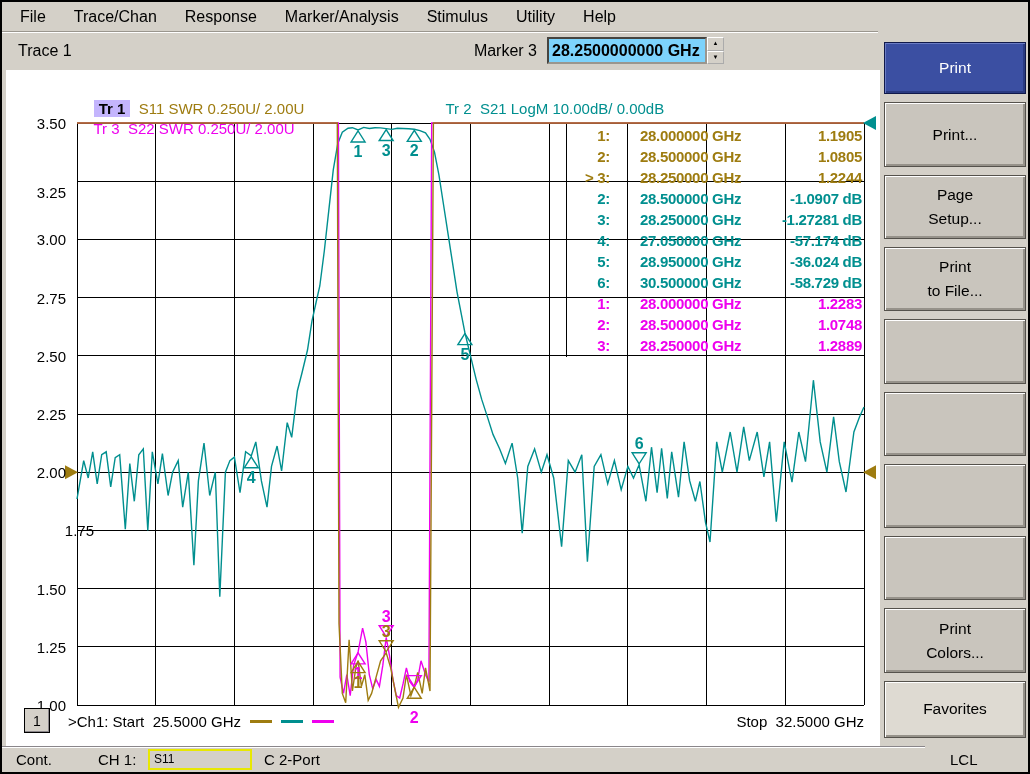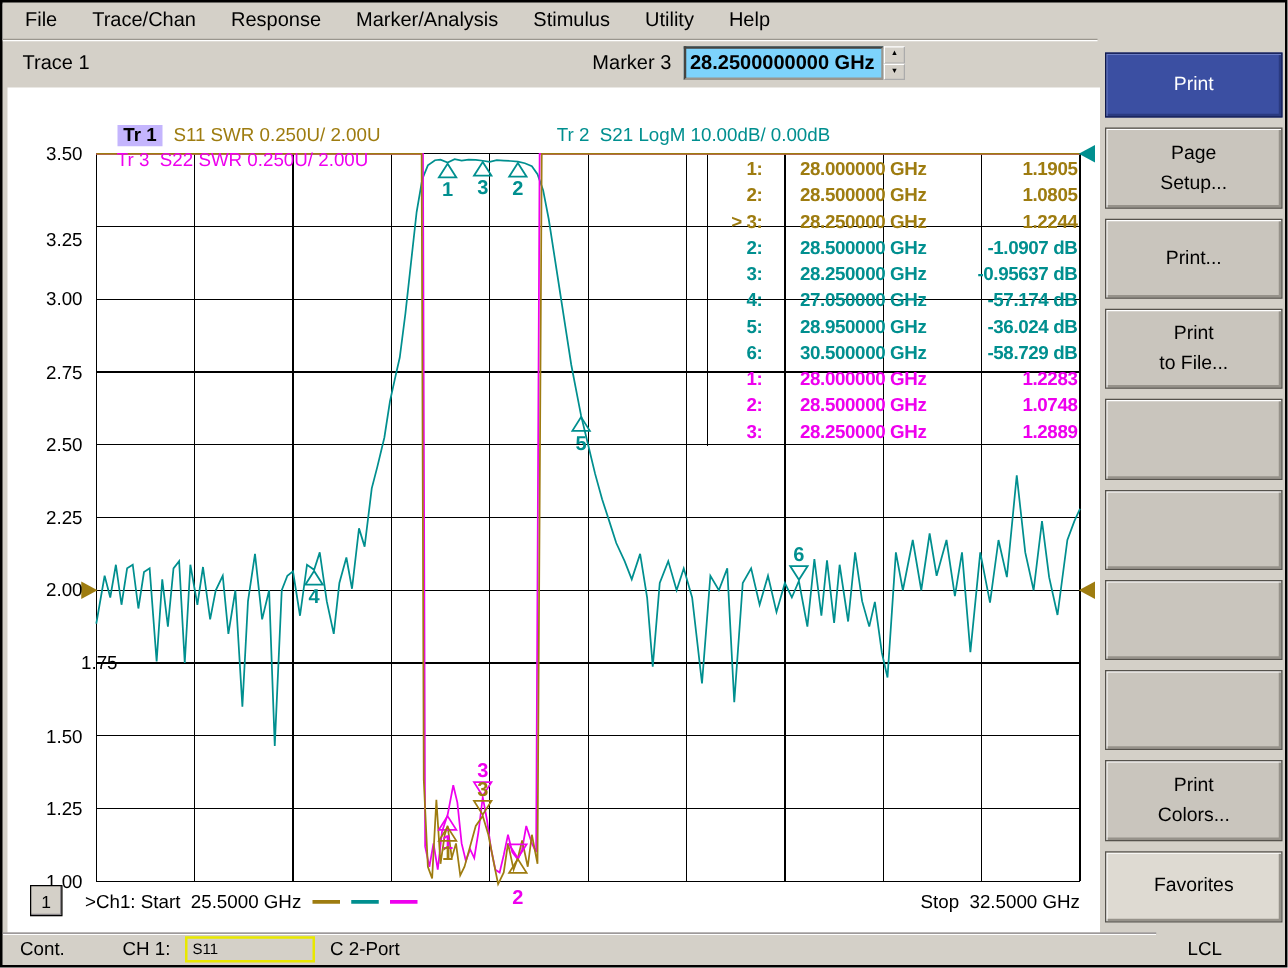--- a/index.html
+++ b/index.html
@@ -85,25 +85,25 @@
         <button class="spin-btn">▼</button>
       </span>
     </div>
   </div>
 
   <div class="side-panel" id="sidepanel">
       <button class="sp-btn active">
         <div>Print</div>
       </button>
       <button class="sp-btn">
+        <div>Print...</div>
+      </button>
+      <button class="sp-btn">
         <div>Page</div>
         <div>Setup...</div>
-      </button>
-      <button class="sp-btn">
-        <div>Print...</div>
       </button>
       <button class="sp-btn">
         <div>Print</div>
         <div>to File...</div>
       </button>
       <button class="sp-btn"></button>
       <button class="sp-btn"></button>
       <button class="sp-btn"></button>
       <button class="sp-btn"></button>
       <button class="sp-btn">
@@ -212,21 +212,21 @@
         <span class="mt-val">1.2244</span>
       </div>
       <div class="mt-row" style="color: rgb(0, 143, 143);">
         <span class="mt-num">2:</span>
         <span class="mt-freq">28.500000 GHz</span>
         <span class="mt-val">-1.0907 dB</span>
       </div>
       <div class="mt-row" style="color: rgb(0, 143, 143);">
         <span class="mt-num">3:</span>
         <span class="mt-freq">28.250000 GHz</span>
-        <span class="mt-val">-0.95637 dB</span>
+        <span class="mt-val">-1.27281 dB</span>
       </div>
       <div class="mt-row" style="color: rgb(0, 143, 143);">
         <span class="mt-num">4:</span>
         <span class="mt-freq">27.050000 GHz</span>
         <span class="mt-val">-57.174 dB</span>
       </div>
       <div class="mt-row" style="color: rgb(0, 143, 143);">
         <span class="mt-num">5:</span>
         <span class="mt-freq">28.950000 GHz</span>
         <span class="mt-val">-36.024 dB</span>

